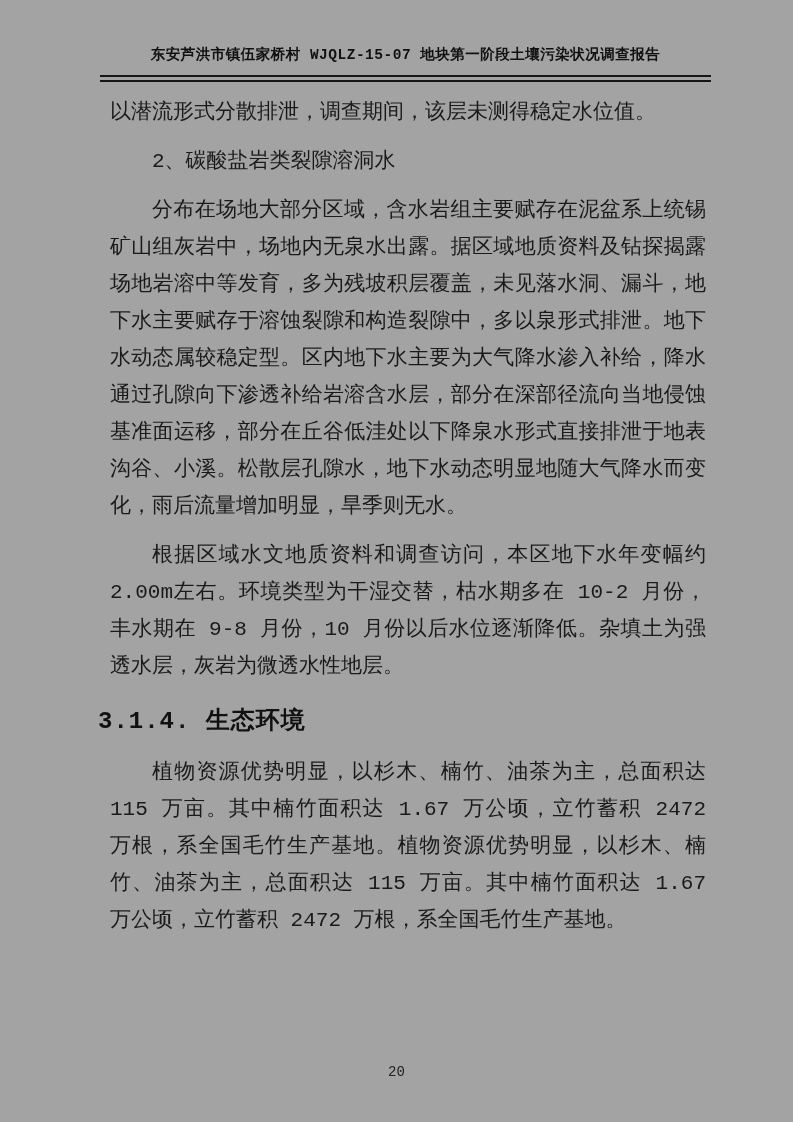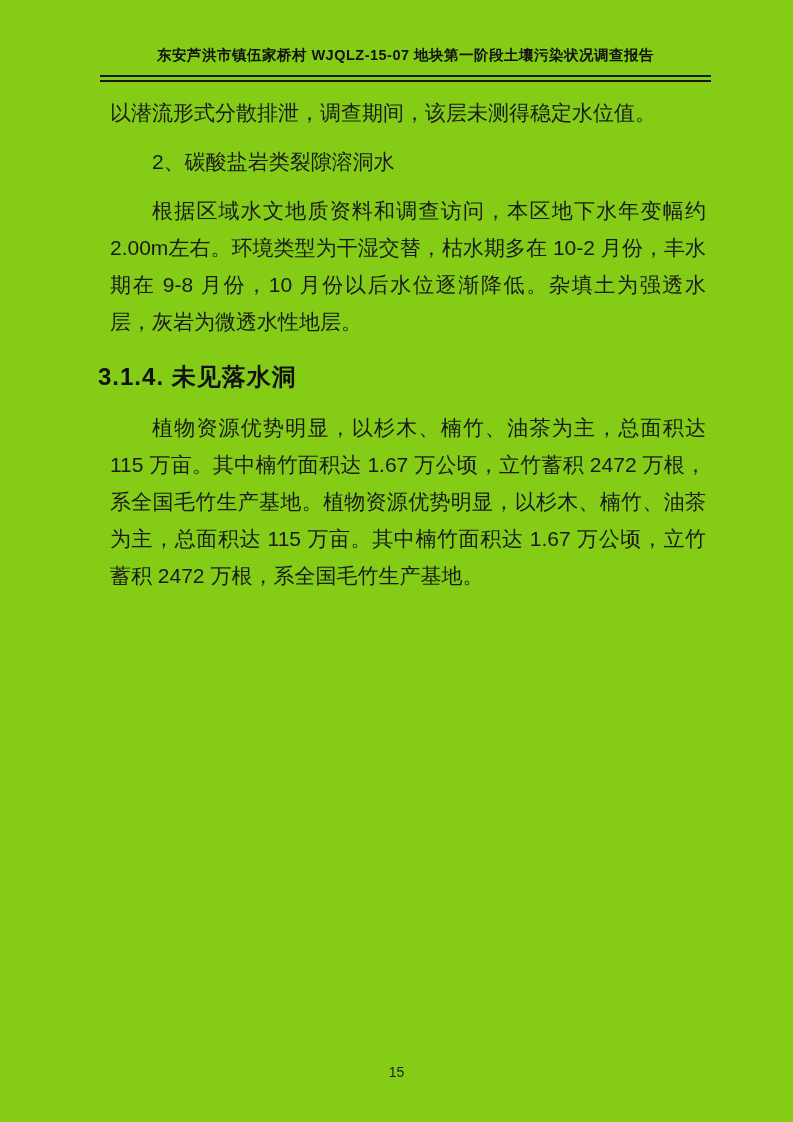--- a/index.html
+++ b/index.html
@@ -4,22 +4,22 @@
 <style>
   html, body {
     margin: 0;
     padding: 0;
     background: #ffffff;
   }
   .page {
     position: relative;
     width: 793px;
     height: 1122px;
-    background: #84cc16;
-    font-family: Liberation Sans, sans-serif;
+    background: #a3a3a3;
+    font-family: Liberation Mono, monospace;
     color: #1a1a1a;
     overflow: hidden;
     box-sizing: border-box;
   }
   .header {
     padding-top: 46px;
     margin: 0 82px 0 100px;
     text-align: center;
   }
   .header-title {
@@ -77,23 +77,24 @@
 <div class="page">
 
   <div class="header">
     <div class="header-title">东安芦洪市镇伍家桥村 WJQLZ-15-07 地块第一阶段土壤污染状况调查报告</div>
     <div class="header-rule"></div>
   </div>
 
   <div class="content">
     <p class="no-indent">以潜流形式分散排泄，调查期间，该层未测得稳定水位值。</p>
     <p>2、碳酸盐岩类裂隙溶洞水</p>
+    <p>分布在场地大部分区域，含水岩组主要赋存在泥盆系上统锡矿山组灰岩中，场地内无泉水出露。据区域地质资料及钻探揭露场地岩溶中等发育，多为残坡积层覆盖，未见落水洞、漏斗，地下水主要赋存于溶蚀裂隙和构造裂隙中，多以泉形式排泄。地下水动态属较稳定型。区内地下水主要为大气降水渗入补给，降水通过孔隙向下渗透补给岩溶含水层，部分在深部径流向当地侵蚀基准面运移，部分在丘谷低洼处以下降泉水形式直接排泄于地表沟谷、小溪。松散层孔隙水，地下水动态明显地随大气降水而变化，雨后流量增加明显，旱季则无水。</p>
     <p>根据区域水文地质资料和调查访问，本区地下水年变幅约2.00m左右。环境类型为干湿交替，枯水期多在 10-2 月份，丰水期在 9-8 月份，10 月份以后水位逐渐降低。杂填土为强透水层，灰岩为微透水性地层。</p>
 
-    <h2 class="section-heading">3.1.4. 未见落水洞</h2>
+    <h2 class="section-heading">3.1.4. 生态环境</h2>
 
     <p>植物资源优势明显，以杉木、楠竹、油茶为主，总面积达 115 万亩。其中楠竹面积达 1.67 万公顷，立竹蓄积 2472 万根，系全国毛竹生产基地。植物资源优势明显，以杉木、楠竹、油茶为主，总面积达 115 万亩。其中楠竹面积达 1.67 万公顷，立竹蓄积 2472 万根，系全国毛竹生产基地。</p>
 
   </div>
 
-  <div class="page-number">15</div>
+  <div class="page-number">20</div>
 
 </div>
 
 </body></html>

